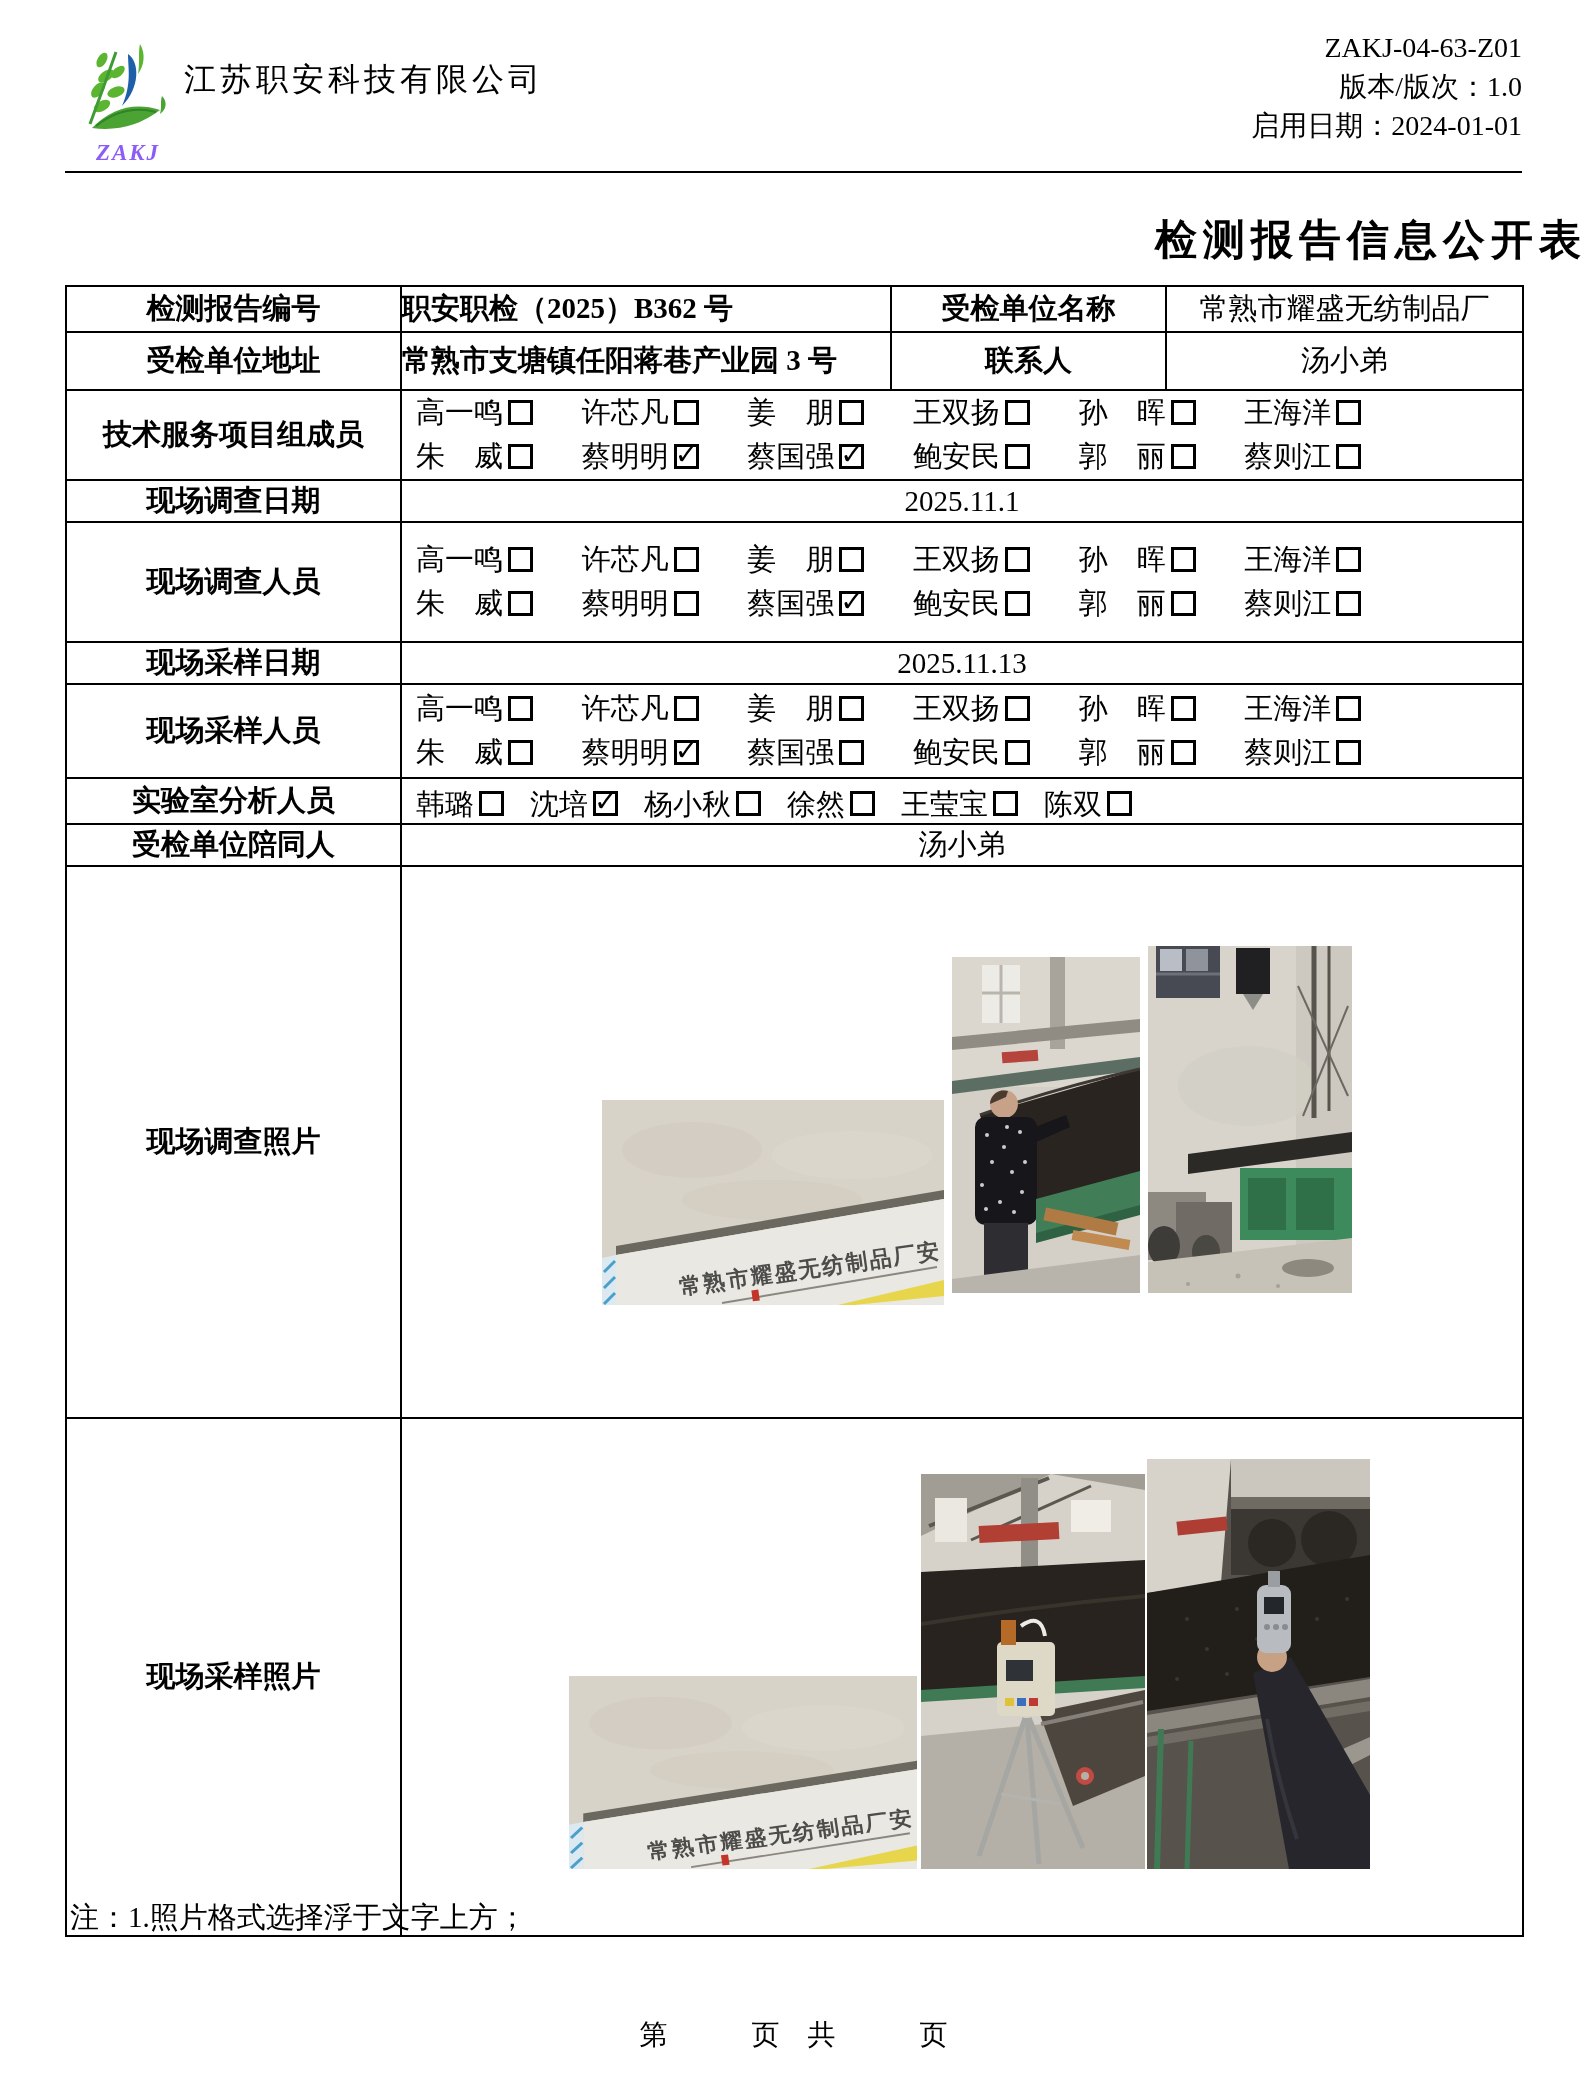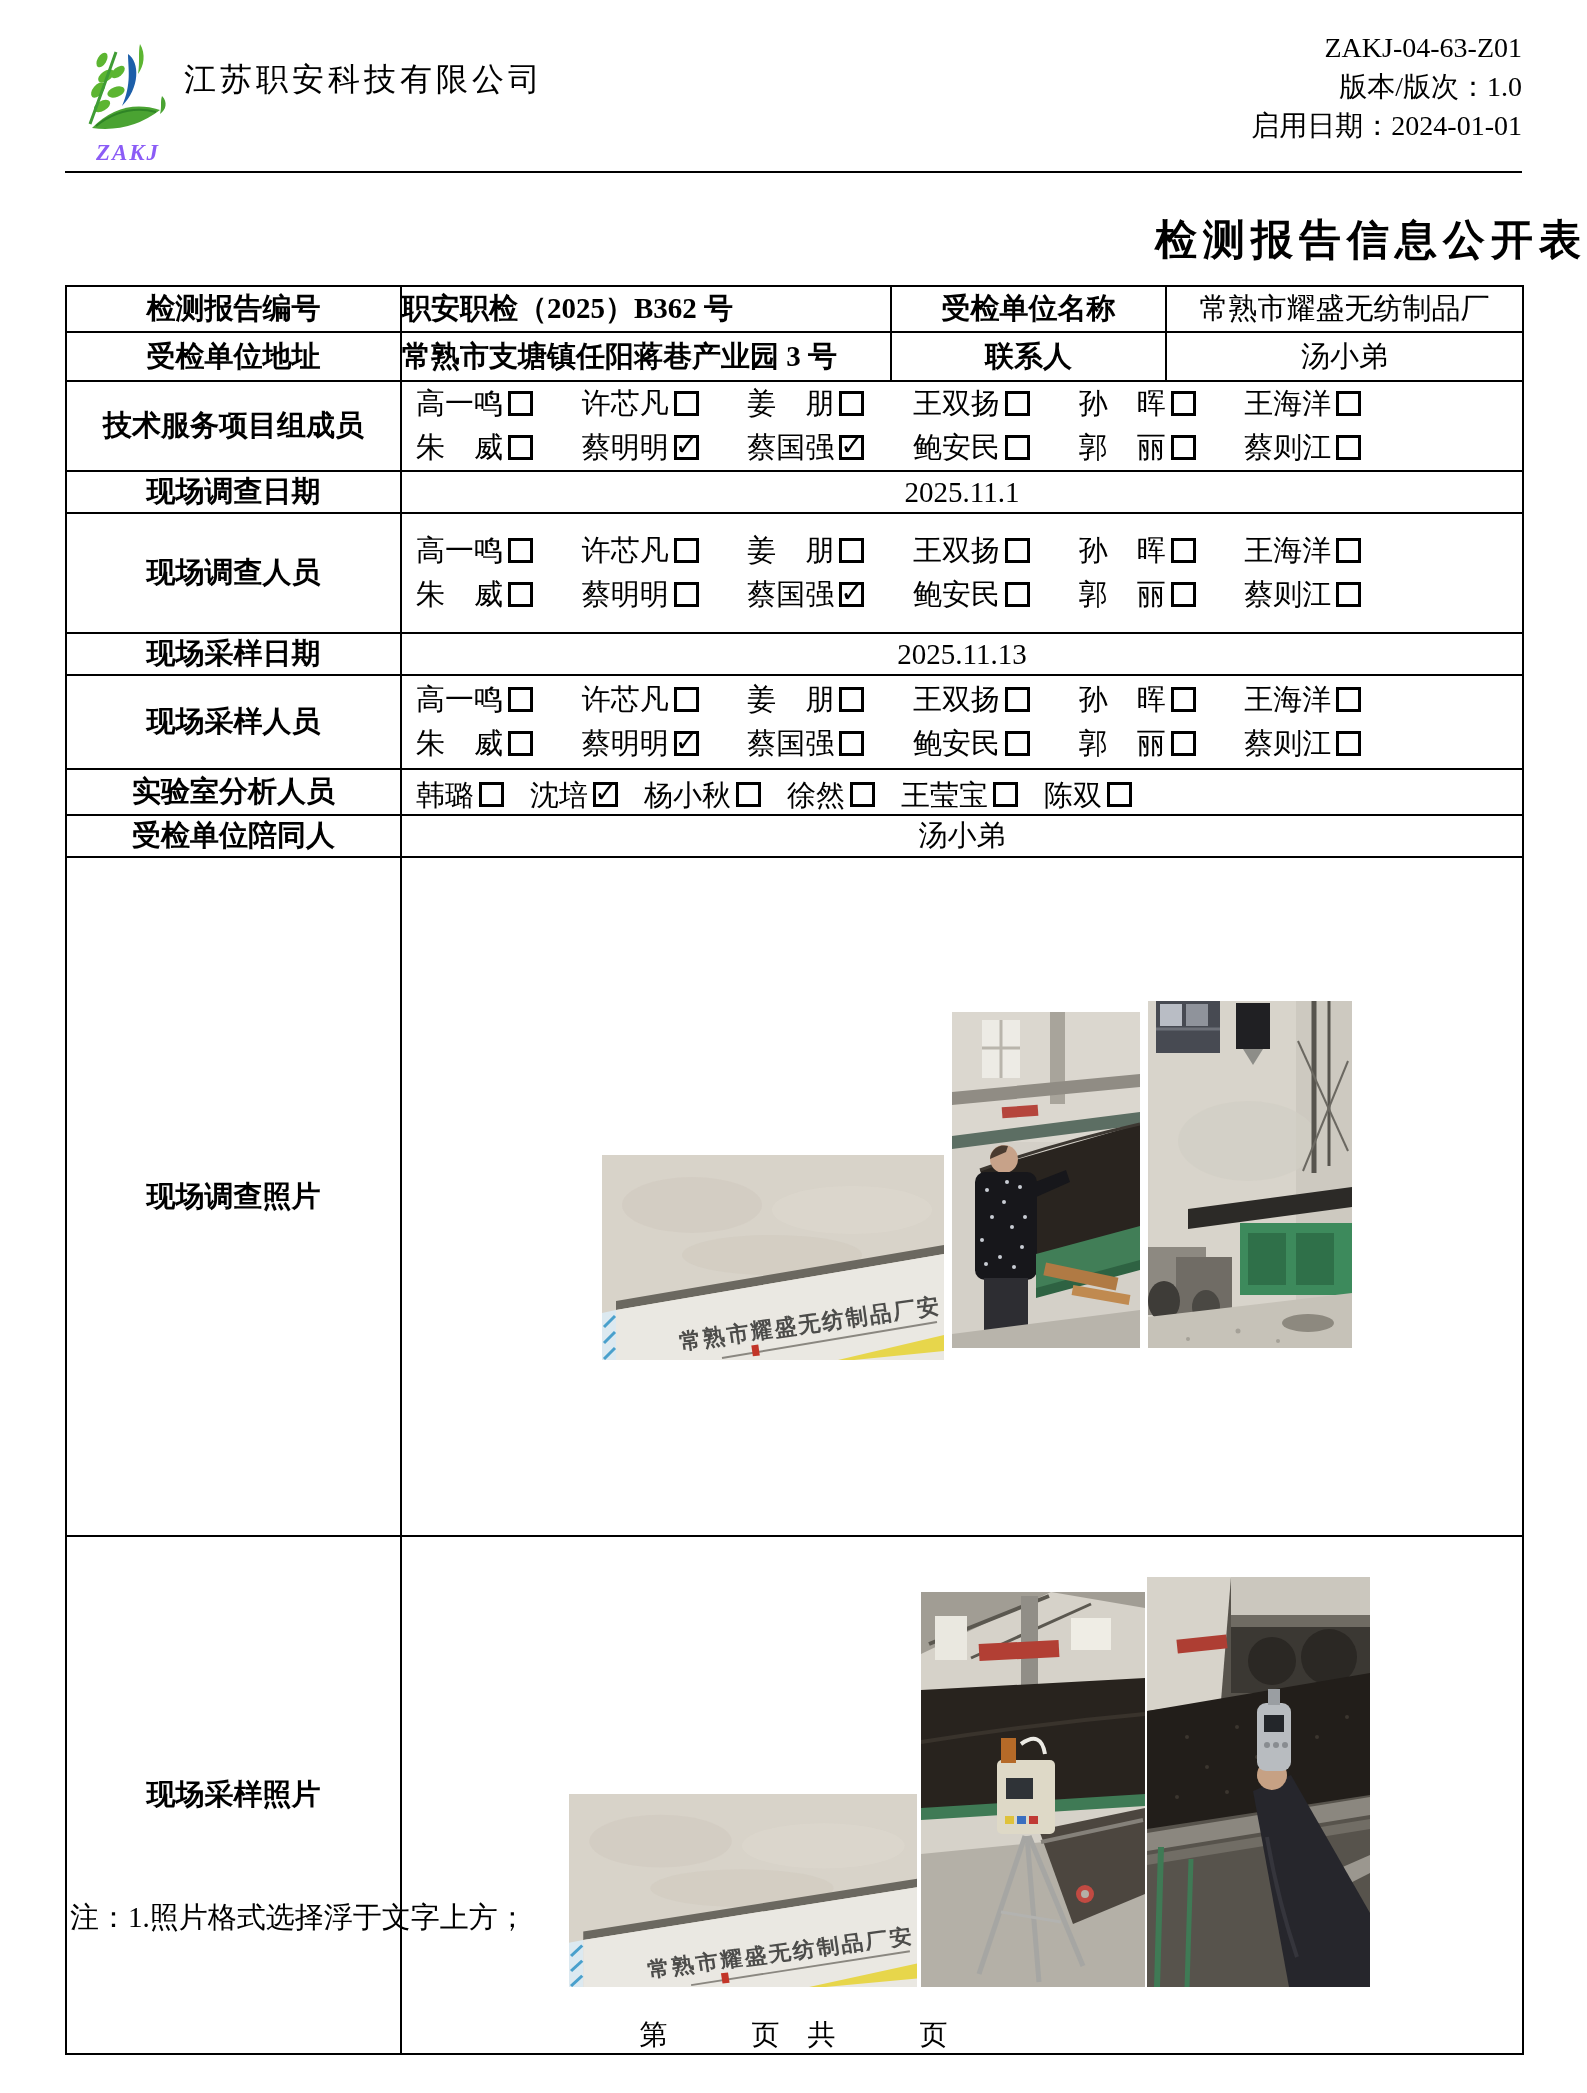--- a/index.html
+++ b/index.html
@@ -84,21 +84,21 @@
       </colgroup>
 
     <tbody>
         <tr style="height:46px">
       <td class="lbl">检测报告编号</td>
       <td class="val-left">职安职检（2025）B362 号</td>
       <td class="lbl">受检单位名称</td>
       <td class="val-center">常熟市耀盛无纺制品厂</td>
     </tr>
 
-    <tr style="height:49px">
+    <tr style="height:58px">
       <td class="lbl">受检单位地址</td>
       <td class="val-left">常熟市支塘镇任阳蒋巷产业园 3 号</td>
       <td class="lbl">联系人</td>
       <td class="val-center">汤小弟</td>
     </tr>
 
     <tr style="height:90px">
       <td class="lbl">技术服务项目组成员</td>
       <td colspan="3">
             <div class="member-line"><span class="member"><span>高一鸣</span><span class="cb"></span></span><span class="member"><span>许芯凡</span><span class="cb"></span></span><span class="member"><span>姜　朋</span><span class="cb"></span></span><span class="member"><span>王双扬</span><span class="cb"></span></span><span class="member"><span>孙　晖</span><span class="cb"></span></span><span class="member"><span>王海洋</span><span class="cb"></span></span></div>
@@ -137,21 +137,21 @@
       <td colspan="3" class="lab">
             <div class="member-line"><span class="member"><span>韩璐</span><span class="cb"></span></span><span class="member"><span>沈培</span><span class="cb checked"></span></span><span class="member"><span>杨小秋</span><span class="cb"></span></span><span class="member"><span>徐然</span><span class="cb"></span></span><span class="member"><span>王莹宝</span><span class="cb"></span></span><span class="member"><span>陈双</span><span class="cb"></span></span></div>
           </td>
     </tr>
 
     <tr style="height:42px">
       <td class="lbl">受检单位陪同人</td>
       <td colspan="3" class="val-center">汤小弟</td>
     </tr>
 
-    <tr style="height:679px">
+    <tr style="height:552px">
       <td class="lbl">现场调查照片</td>
       <td colspan="3">
         <div class="photo-area" style="height:548px">
 
           <div class="photo" style="left:200px;top:232px;width:342px;height:205px">
             <svg viewBox="0 0 342 205" preserveAspectRatio="none">
               <rect width="342" height="205" fill="#d8d3c9"></rect>
               <ellipse cx="90" cy="50" rx="70" ry="28" fill="#d1cbc0" opacity="0.7"></ellipse>
               <ellipse cx="250" cy="55" rx="80" ry="24" fill="#ded9cf" opacity="0.6"></ellipse>
               <ellipse cx="170" cy="100" rx="90" ry="20" fill="#cfc9be" opacity="0.5"></ellipse>

